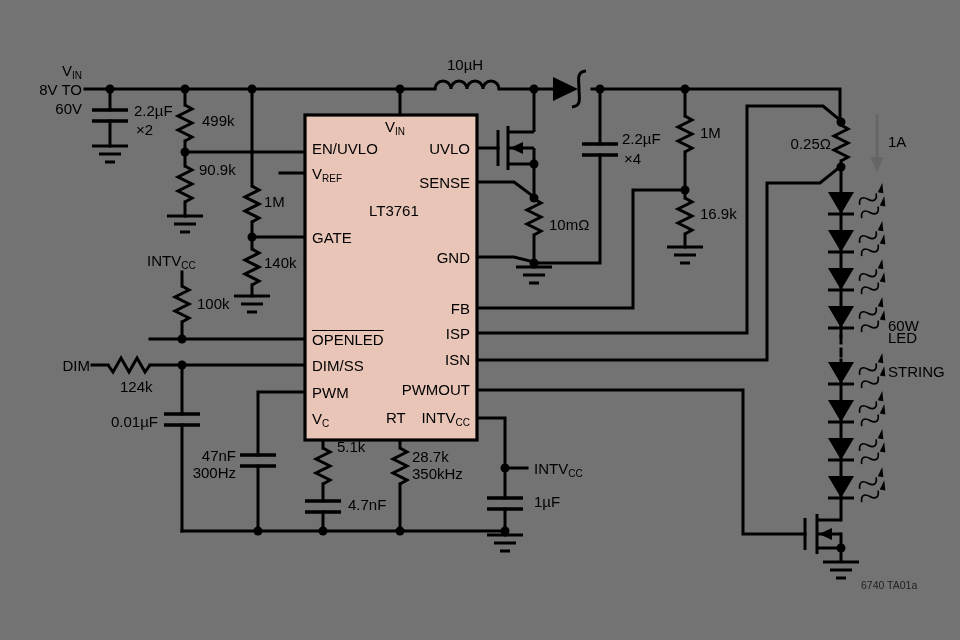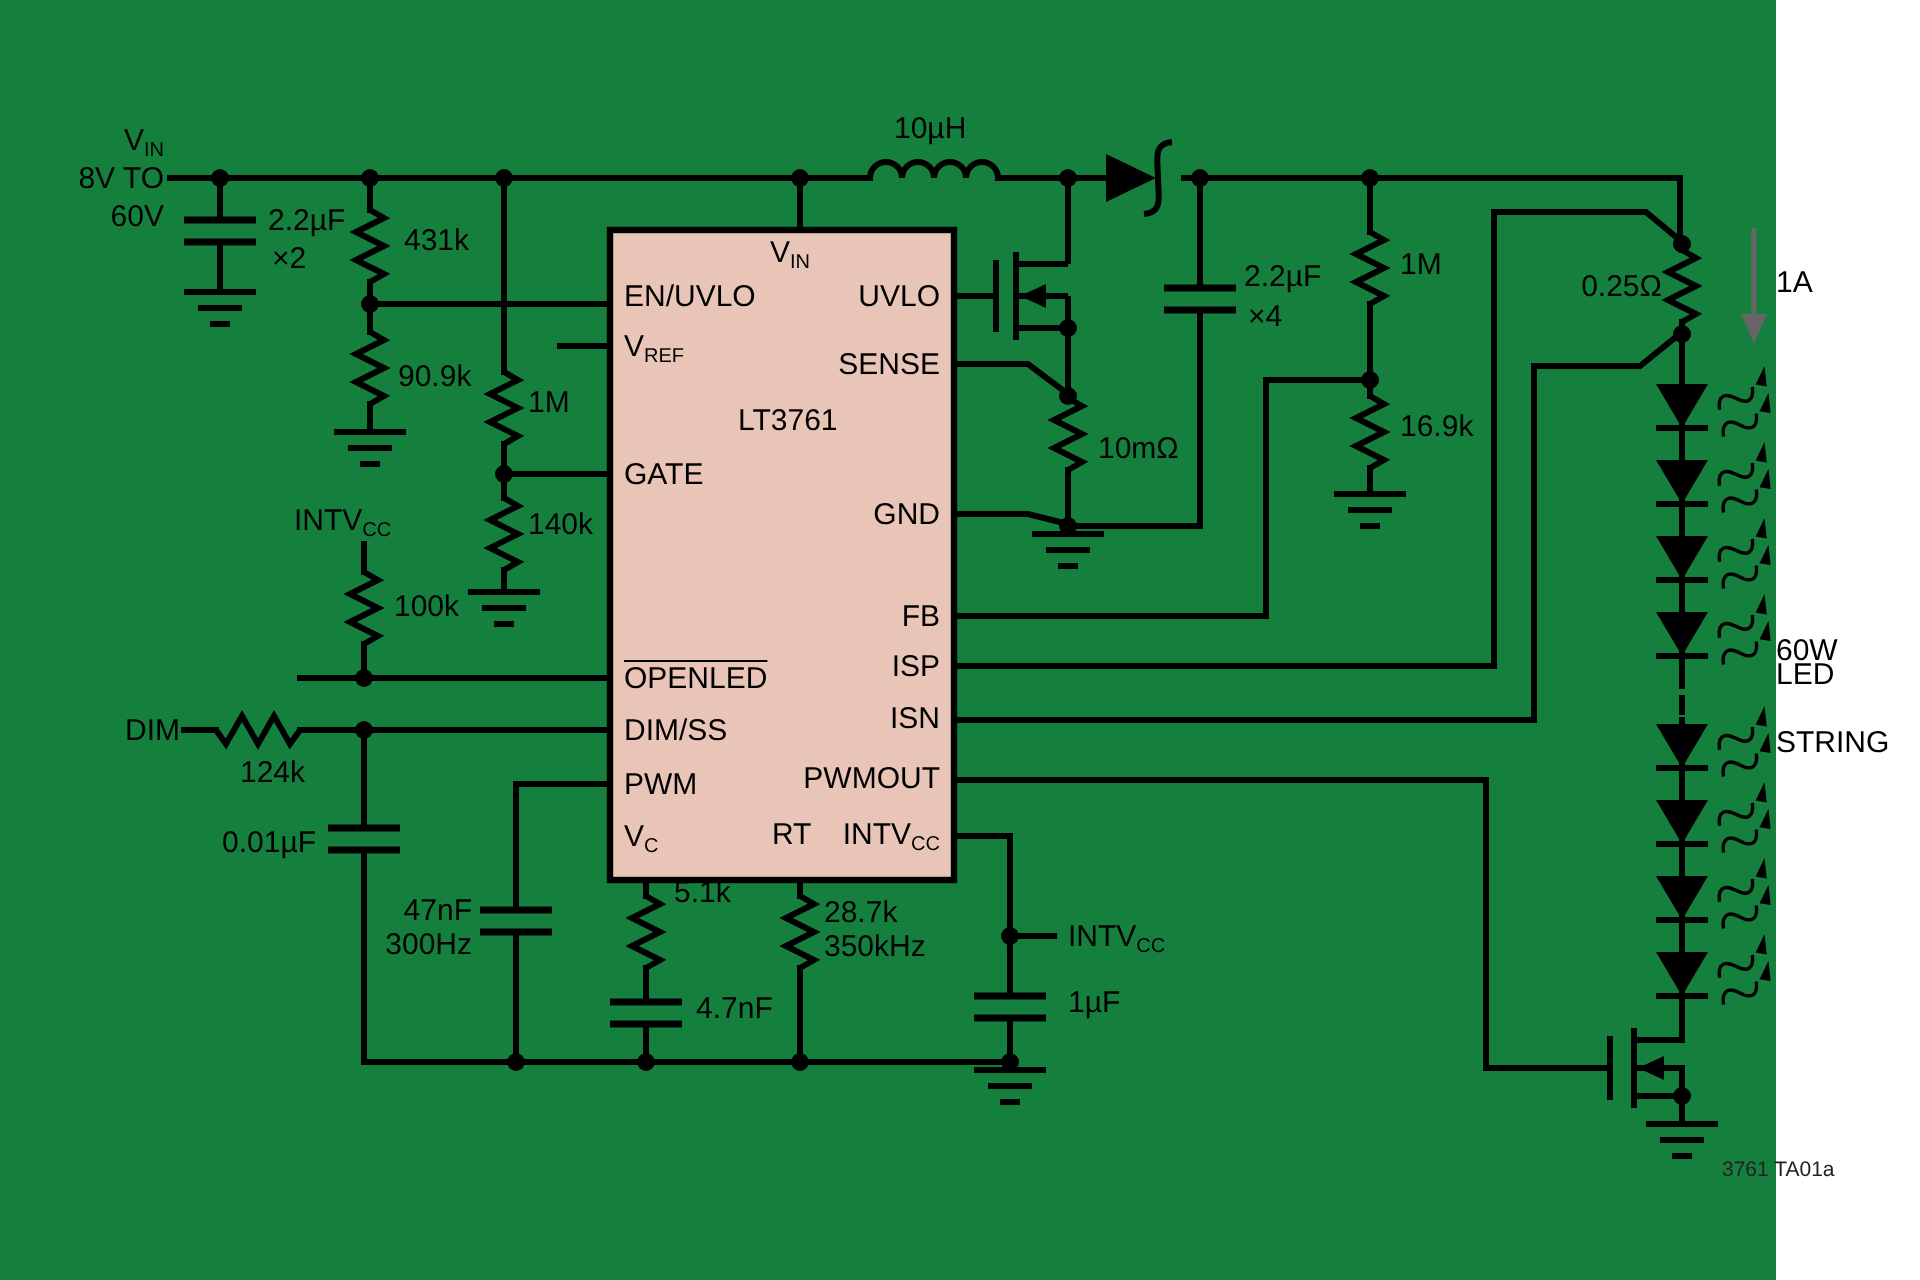--- a/index.html
+++ b/index.html
@@ -1,16 +1,16 @@
 <!DOCTYPE html>
 <html><head>
 <meta charset="utf-8">
 <style>
   html,body{margin:0;padding:0;background:#fff;width:960px;height:640px;overflow:hidden}
-  #stage{position:relative;width:888px;height:640px;background:#15803d;
+  #stage{position:relative;width:960px;height:640px;background:#737373;
          font-family:"Liberation Sans","DejaVu Sans",sans-serif;color:#000}
   svg{position:absolute;left:0;top:0}
   .lbl{position:absolute;font-size:15px;line-height:17px;white-space:nowrap;color:#000}
   .r{transform:translateX(-100%)}
   .small{font-size:10.5px;color:#222}
   sub{font-size:10px;line-height:0;vertical-align:-3px}
   .ol{text-decoration:overline}
 </style>
 </head>
 <body>
@@ -203,22 +203,22 @@
     <circle cx="505" cy="468" r="4.5"></circle>
     <circle cx="841" cy="548" r="4.5"></circle>
   </g>
 </svg>
 
 <div class="lbl r" style="left:82px;top:62px"><span>V</span><sub>IN</sub></div>
 <div class="lbl r" style="left:82px;top:81px">8V TO</div>
 <div class="lbl r" style="left:82px;top:100px">60V</div>
 <div class="lbl" style="left:134px;top:102px">2.2µF</div>
 <div class="lbl" style="left:136px;top:121px">×2</div>
-<div class="lbl" style="left:202px;top:112px">431k</div>
-<div class="lbl" style="left:199px;top:180px">90.9k</div>
+<div class="lbl" style="left:202px;top:112px">499k</div>
+<div class="lbl" style="left:199px;top:161px">90.9k</div>
 <div class="lbl" style="left:264px;top:193px">1M</div>
 <div class="lbl" style="left:264px;top:254px">140k</div>
 <div class="lbl" style="left:147px;top:252px"><span>INTV</span><sub>CC</sub></div>
 <div class="lbl" style="left:197px;top:295px">100k</div>
 <div class="lbl r" style="left:90px;top:357px">DIM</div>
 <div class="lbl" style="left:120px;top:378px">124k</div>
 <div class="lbl r" style="left:158px;top:413px">0.01µF</div>
 <div class="lbl r" style="left:236px;top:447px">47nF</div>
 <div class="lbl r" style="left:236px;top:464px">300Hz</div>
 <div class="lbl" style="left:337px;top:438px">5.1k</div>
@@ -232,21 +232,21 @@
 <div class="lbl" style="left:549px;top:216px">10mΩ</div>
 <div class="lbl" style="left:622px;top:130px">2.2µF</div>
 <div class="lbl" style="left:624px;top:150px">×4</div>
 <div class="lbl" style="left:700px;top:124px">1M</div>
 <div class="lbl" style="left:700px;top:205px">16.9k</div>
 <div class="lbl r" style="left:831px;top:135px">0.25Ω</div>
 <div class="lbl" style="left:888px;top:133px">1A</div>
 <div class="lbl" style="left:888px;top:317px">60W</div>
 <div class="lbl" style="left:888px;top:329px">LED</div>
 <div class="lbl" style="left:888px;top:363px">STRING</div>
-<div class="lbl small" style="left:861px;top:577px">3761 TA01a</div>
+<div class="lbl small" style="left:861px;top:577px">6740 TA01a</div>
 
 <div class="lbl" style="left:385px;top:118px"><span>V</span><sub>IN</sub></div>
 <div class="lbl" style="left:312px;top:140px"><span>EN/UVLO</span><sub></sub></div>
 <div class="lbl" style="left:312px;top:165px"><span>V</span><sub>REF</sub></div>
 <div class="lbl" style="left:312px;top:229px"><span>GATE</span><sub></sub></div>
 <div class="lbl" style="left:312px;top:331px"><span class="ol">OPENLED</span><sub></sub></div>
 <div class="lbl" style="left:312px;top:357px"><span>DIM/SS</span><sub></sub></div>
 <div class="lbl" style="left:312px;top:384px"><span>PWM</span><sub></sub></div>
 <div class="lbl" style="left:312px;top:410px"><span>V</span><sub>C</sub></div>
 <div class="lbl" style="left:369px;top:202px">LT3761</div>

